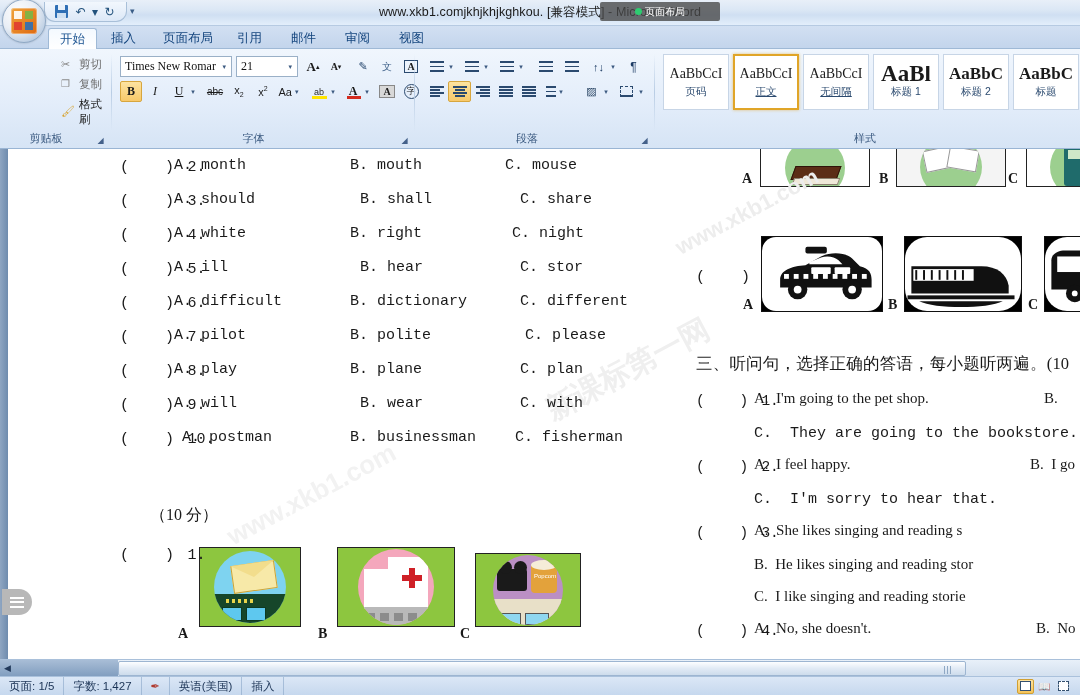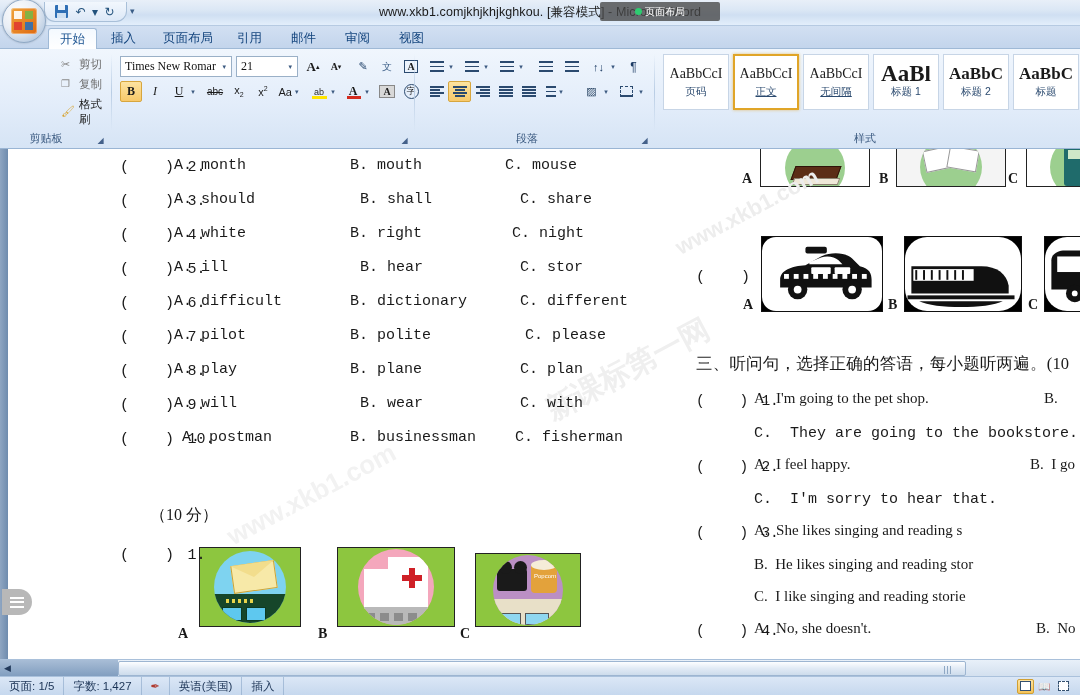--- a/index.html
+++ b/index.html
@@ -361,20 +361,21 @@
         <div class="fbtn" style="left:250px;top:31px;width:10px;">
             <span class="carr">▾</span>
           </div>
         <div class="fbtn" style="left:264px;top:31px;">
           <span style="background:#d8d8d8;border:1px solid #888;padding:0 3px;font-size:10px;"><b>A</b></span>
           </div>
         <div class="fbtn" style="left:288px;top:31px;">
           <span style="border:1px solid #2b4a6f;border-radius:50%;width:15px;height:15px;display:flex;align-items:center;justify-content:center;font-size:9px;" class="cn">字</span>
           </div>
       </div>
+      <div class="glabel" style="left:0;width:283px;">字体</div>
       <div class="dlg" style="right:6px;">◢</div>
       <div class="gsep" style="right:0;"></div>
     </div>
 
     <div class="group" style="left:415px;width:240px;">
       <div class="gbody">
         <div class="pbtn" style="left:10px;top:6px;">
             <span class="lines">
               <i></i>
               <i></i>

